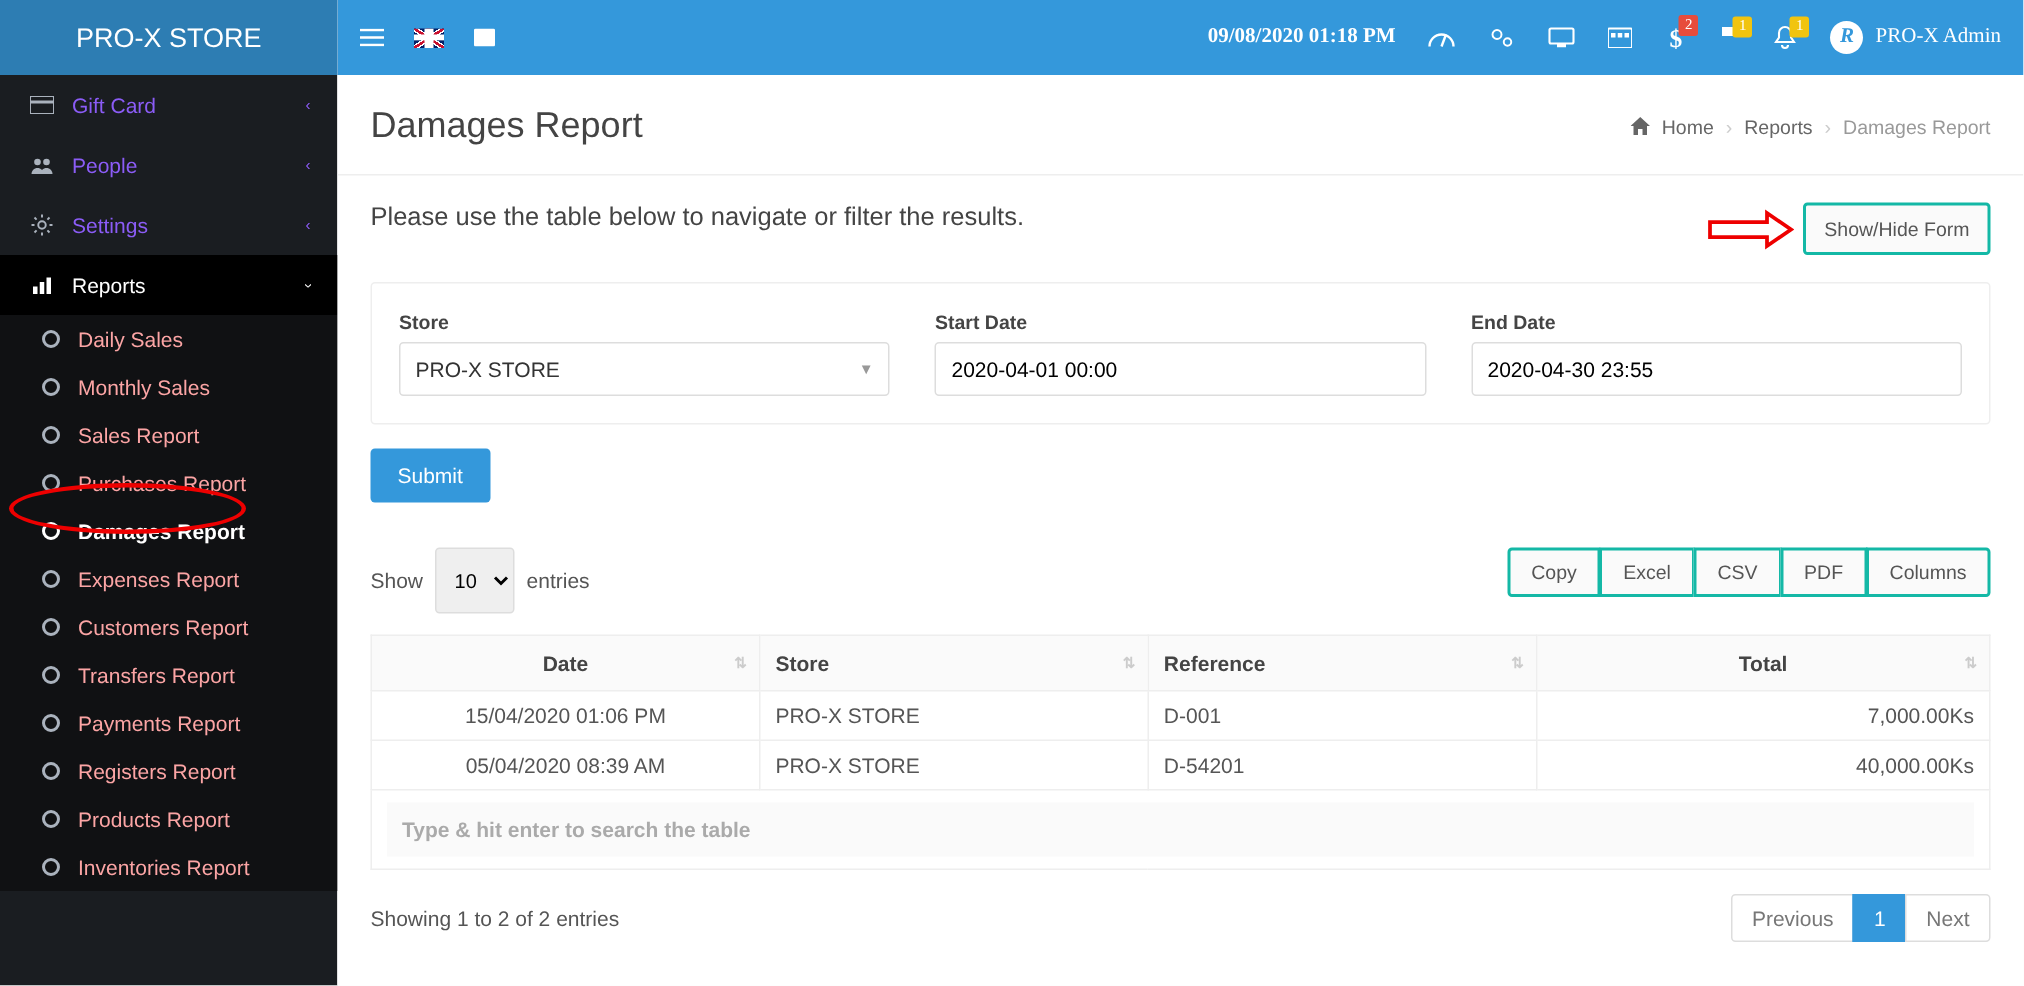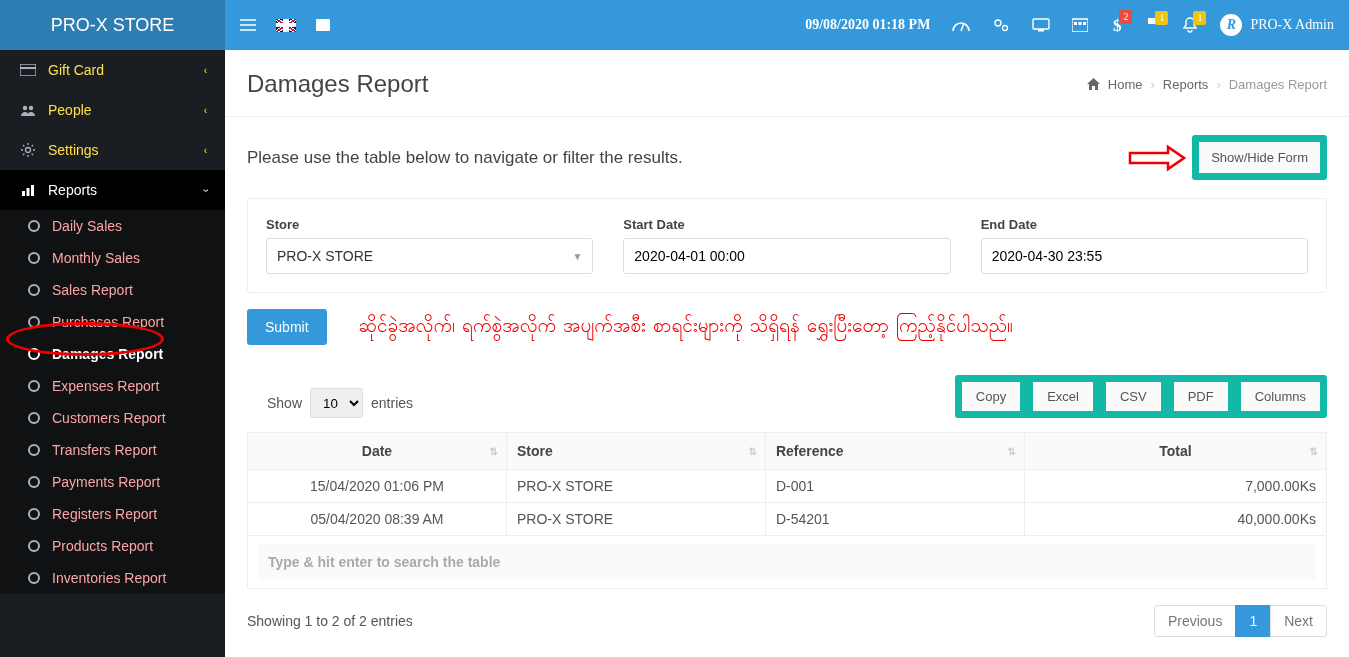--- a/index.html
+++ b/index.html
@@ -2,21 +2,21 @@
 <html><head>
 <meta charset="utf-8">
 <style>
 * { box-sizing: border-box; margin: 0; padding: 0; }
 body { font-family: "Segoe UI", Arial, sans-serif; font-size: 14px; color: #333; background: #fff; }
 .container { display: flex; width: 1349px; height: 657px; overflow: hidden; }
 
 
 .sidebar { width: 225px; background: #1a1d21; color: #aab2bd; flex-shrink: 0; height: 100%; overflow: hidden; }
 .brand { height: 50px; background: #2d7db3; color: #fff; display: flex; align-items: center; justify-content: center; font-size: 18px; font-weight: 400; }
-.nav-item { display: flex; align-items: center; padding: 12px 18px; cursor: pointer; color: #fde047; position: relative; }
+.nav-item { display: flex; align-items: center; padding: 12px 18px; cursor: pointer; color: #8b5cf6; position: relative; }
 .nav-item .chev { margin-left: auto; font-size: 10px; }
 .nav-item.open { color: #fff; }
 .nav-item .icn { width: 20px; display: inline-flex; justify-content: center; margin-right: 10px; }
 .submenu { background: #101113; }
 .sub-item { display: flex; align-items: center; padding: 8px 18px 8px 28px; cursor: pointer; color: #fca5a5; font-size: 14px; }
 .sub-item.active { color: #fff; font-weight: 600; }
 .sub-item .circ { width: 12px; height: 12px; border: 2px solid #aab2bd; border-radius: 50%; margin-right: 12px; flex-shrink: 0; }
 .sub-item.active .circ { border-color: #fff; }
 
 
@@ -36,43 +36,43 @@
 
 
 .content { flex: 1; overflow: auto; background: #fff; }
 .page-header { display: flex; align-items: center; padding: 20px 22px 18px; }
 .page-header h1 { font-size: 24px; font-weight: 400; color: #444; }
 .breadcrumb { margin-left: auto; font-size: 13px; color: #999; display: flex; align-items: center; gap: 8px; }
 .breadcrumb a { color: #666; text-decoration: none; }
 .breadcrumb .sep { color: #ccc; }
 
 .panel { border-top: 1px solid #eee; padding: 18px 22px; }
-.filter-row { display: flex; align-items: center; justify-content: space-between; margin-bottom: 18px; }
+.filter-row { display: flex; justify-content: space-between; margin-bottom: 18px; }
 .filter-text { font-size: 17px; color: #444; }
-.btn-default { border: 7px solid #14b8a6; background: #fafafa; padding: 8px 12px; border-radius: 3px; cursor: pointer; font-size: 13px; color: #555; }
+.btn-default { border: 2px solid #14b8a6; background: #fafafa; padding: 8px 12px; border-radius: 3px; cursor: pointer; font-size: 13px; color: #555; }
 
 .form-row { display: flex; gap: 30px; padding: 18px; border: 1px solid #eee; border-radius: 3px; position: relative; }
 .form-group { flex: 1; }
 .form-group label { display: block; font-weight: 600; font-size: 13px; color: #444; margin-bottom: 6px; }
 .form-control, .select-control { width: 100%; height: 36px; border: 1px solid #ddd; border-radius: 3px; padding: 0 10px; font-size: 14px; background: #fff; }
 .select-control { display: flex; align-items: center; justify-content: space-between; cursor: pointer; }
 .select-control .caret { color: #999; font-size: 10px; }
 
 .submit-row { margin-top: 16px; }
 .btn-primary { background: #3498db; color: #fff; border: none; padding: 10px 18px; border-radius: 3px; cursor: pointer; font-size: 14px; }
 
 .anno-text { color: #e00; font-size: 19px; padding: 0 12px; font-family: "Myanmar Text", "Padauk", sans-serif; line-height: 1.3; }
 
 
 .arrow-anno { width: 58px; height: 28px; }
 
 .table-section { margin-top: 30px; }
-.table-top { display: flex; align-items: flex-end; justify-content: space-between; margin-bottom: 14px; margin-left: 20px; }
+.table-top { display: flex; align-items: flex-start; justify-content: space-between; margin-bottom: 14px; }
 .show-entries { display: flex; align-items: center; gap: 8px; color: #555; }
-.show-entries select { border: 1px solid #ddd; height: 30px; padding: 0 8px; border-radius: 3px; }
+.show-entries select { border: 1px solid #ddd; height: 44px; padding: 0 8px; border-radius: 3px; }
 .btn-group { display: flex; }
 .btn-group .btn-default { border-radius: 0; margin-left: -1px; padding: 7px 14px; }
 .btn-group .btn-default:first-child { border-radius: 3px 0 0 3px; margin-left: 0; }
 .btn-group .btn-default:last-child { border-radius: 0 3px 3px 0; }
 
 table.tbl { width: 100%; border-collapse: collapse; }
 table.tbl th { background: #fafafa; border: 1px solid #eee; padding: 10px; font-weight: 600; color: #444; text-align: left; position: relative; }
 table.tbl th .sort { position: absolute; right: 8px; top: 50%; transform: translateY(-50%); color: #ccc; font-size: 10px; }
 table.tbl td { border: 1px solid #eee; padding: 8px 10px; color: #555; }
 table.tbl td.right, table.tbl th.right { text-align: right; }
@@ -316,21 +316,20 @@
             <input class="form-control" value="2020-04-01 00:00" style="">
           </div>
           <div class="form-group">
             <label>End Date</label>
             <input class="form-control" value="2020-04-30 23:55" style="">
           </div>
         </div>
 
         <div class="submit-row" style="display:flex; align-items:center; gap:20px;">
           <button class="btn-primary">Submit</button>
-          <div class="anno-text">ဆိုင်ခွဲအလိုက်၊ ရက်စွဲအလိုက် အပျက်အစီး စာရင်းများကို သိရှိရန် ရွှေးပြီးတော့ ကြည့်နိုင်ပါသည်။</div>
         </div>
 
         <div class="table-section">
           <div class="table-top">
             <div class="show-entries">
               <span>Show</span>
               <select><option>10</option></select>
               <span>entries</span>
             </div>
             <div class="btn-group">

